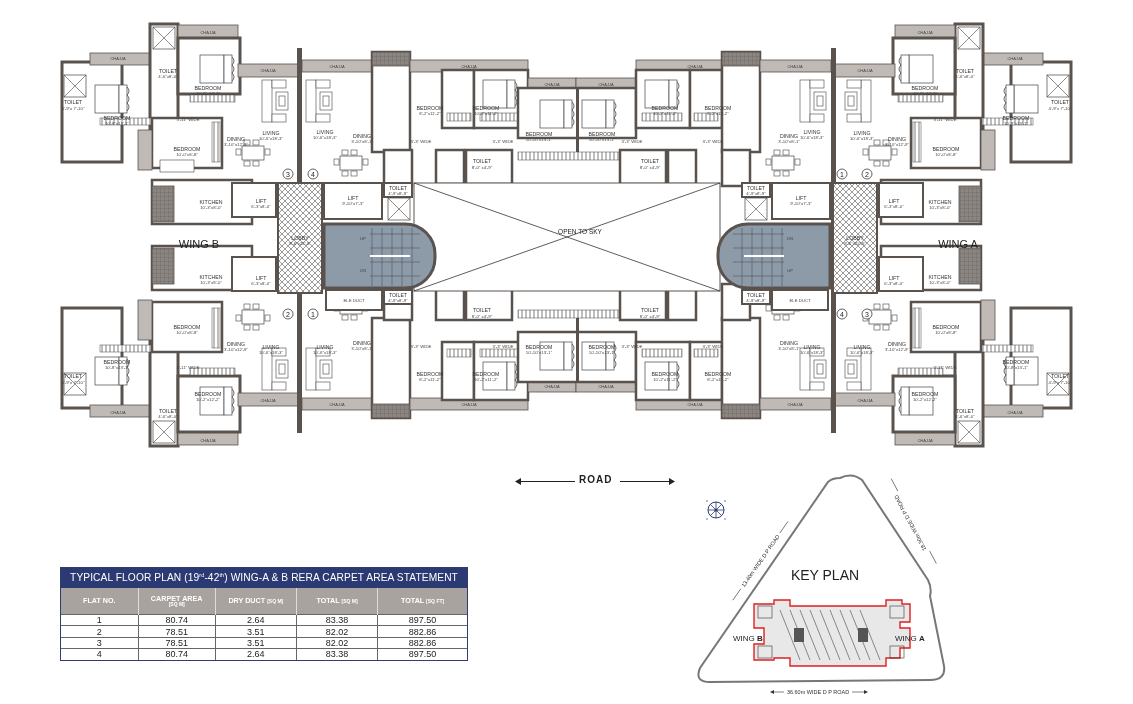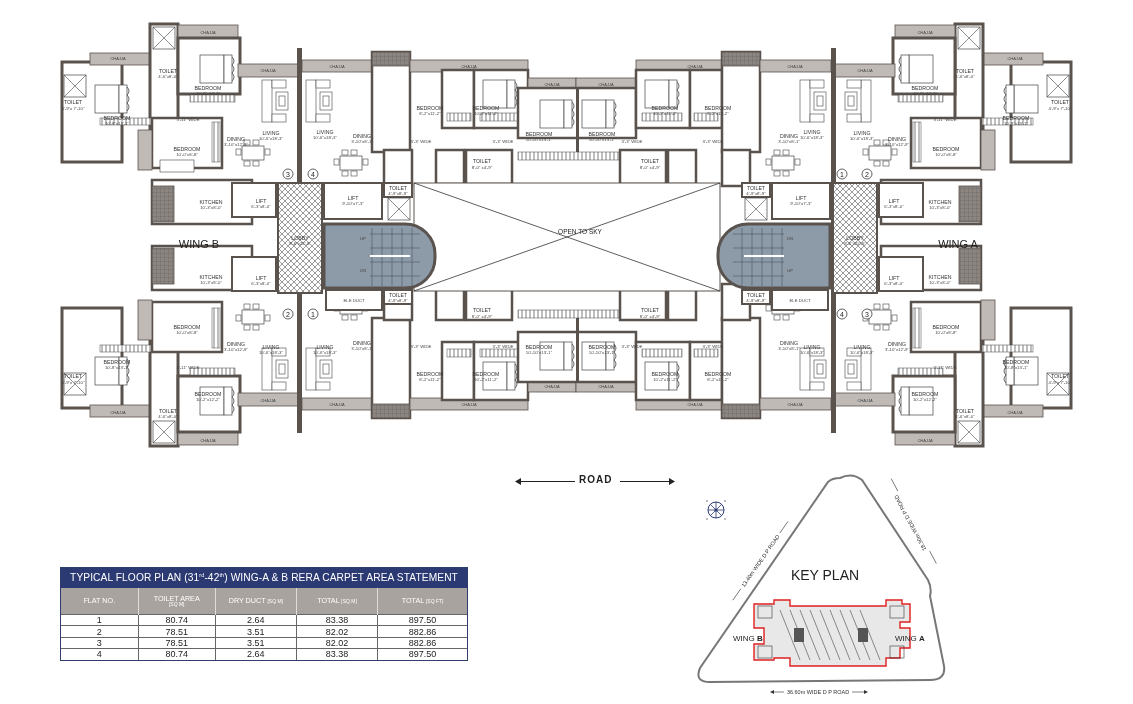--- a/index.html
+++ b/index.html
@@ -15,21 +15,21 @@
   #road { position:absolute; left:515px; top:474px; width:160px; height:14px; }
   #road .line { position:absolute; top:7px; height:1px; background:#222; }
   #road .lbl { position:absolute; left:64px; top:0; font-size:10px; font-weight:bold; letter-spacing:1px; color:#222; }
 
   #compass { position:absolute; left:704px; top:498px; width:24px; height:24px; }
 
   #table-wrap { position:absolute; left:60px; top:567px; width:406px; border:1px solid #2f3d6e; }
   #table-wrap table { border-collapse:collapse; width:100%; }
   .t-title { background:#2b3a72; color:#fff; font-size:10.2px; height:20px; text-align:center; letter-spacing:0.1px; padding:0 2px; white-space:nowrap; }
   .t-title sup { font-size:5.5px; }
-  .t-head th { background:#a8a39f; color:#fff; font-size:7.2px; font-weight:normal; height:24px; border-right:1px solid #ddd; vertical-align:middle; line-height:1.05; }
+  .t-head th { background:#a8a39f; color:#fff; font-size:7.2px; font-weight:bold; height:24px; border-right:1px solid #ddd; vertical-align:middle; line-height:1.05; }
   .t-head th small { font-size:5px; display:block; }
   .t-head th .u { font-size:5px; }
   .t-row td { font-size:9px; text-align:center; height:10.4px; border-right:1px solid #666; border-top:1px solid #666; color:#222; padding:0; line-height:10px; }
   .t-row td:last-child, .t-head th:last-child { border-right:none; }
 
   #keyplan { position:absolute; left:690px; top:470px; width:280px; height:230px; }
 </style>
 </head>
 <body>
 
@@ -514,26 +514,26 @@
     <circle cx="21" cy="3" r="0.8" fill="#666"></circle>
   <circle cx="3" cy="21" r="0.8" fill="#666"></circle>
     <circle cx="21" cy="21" r="0.8" fill="#666"></circle>
 </svg>
 
 <div id="table-wrap">
   <table>
     <tbody>
         <tr>
       <td class="t-title" colspan="5">
-        <span>TYPICAL FLOOR PLAN (31</span><sup>rd</sup><span>-42</span><sup>th</sup><span>) WING-A &amp; B  RERA CARPET AREA STATEMENT</span>
+        <span>TYPICAL FLOOR PLAN (19</span><sup>rd</sup><span>-42</span><sup>th</sup><span>) WING-A &amp; B  RERA CARPET AREA STATEMENT</span>
       </td>
     </tr>
     <tr class="t-head">
       <th style="width:19%"><span>FLAT NO.</span></th>
-      <th style="width:19%"><span>TOILET AREA</span><small>[SQ M]</small></th>
+      <th style="width:19%"><span>CARPET AREA</span><small>[SQ M]</small></th>
       <th style="width:20%"><span>DRY DUCT</span> <span class="u">[SQ M]</span></th>
       <th style="width:20%"><span>TOTAL</span> <span class="u">[SQ M]</span></th>
       <th style="width:22%"><span>TOTAL</span> <span class="u">[SQ FT]</span></th>
     </tr>
     <tr class="t-row">
       <td>1</td>
           <td>80.74</td>
           <td>2.64</td>
           <td>83.38</td>
           <td>897.50</td>

